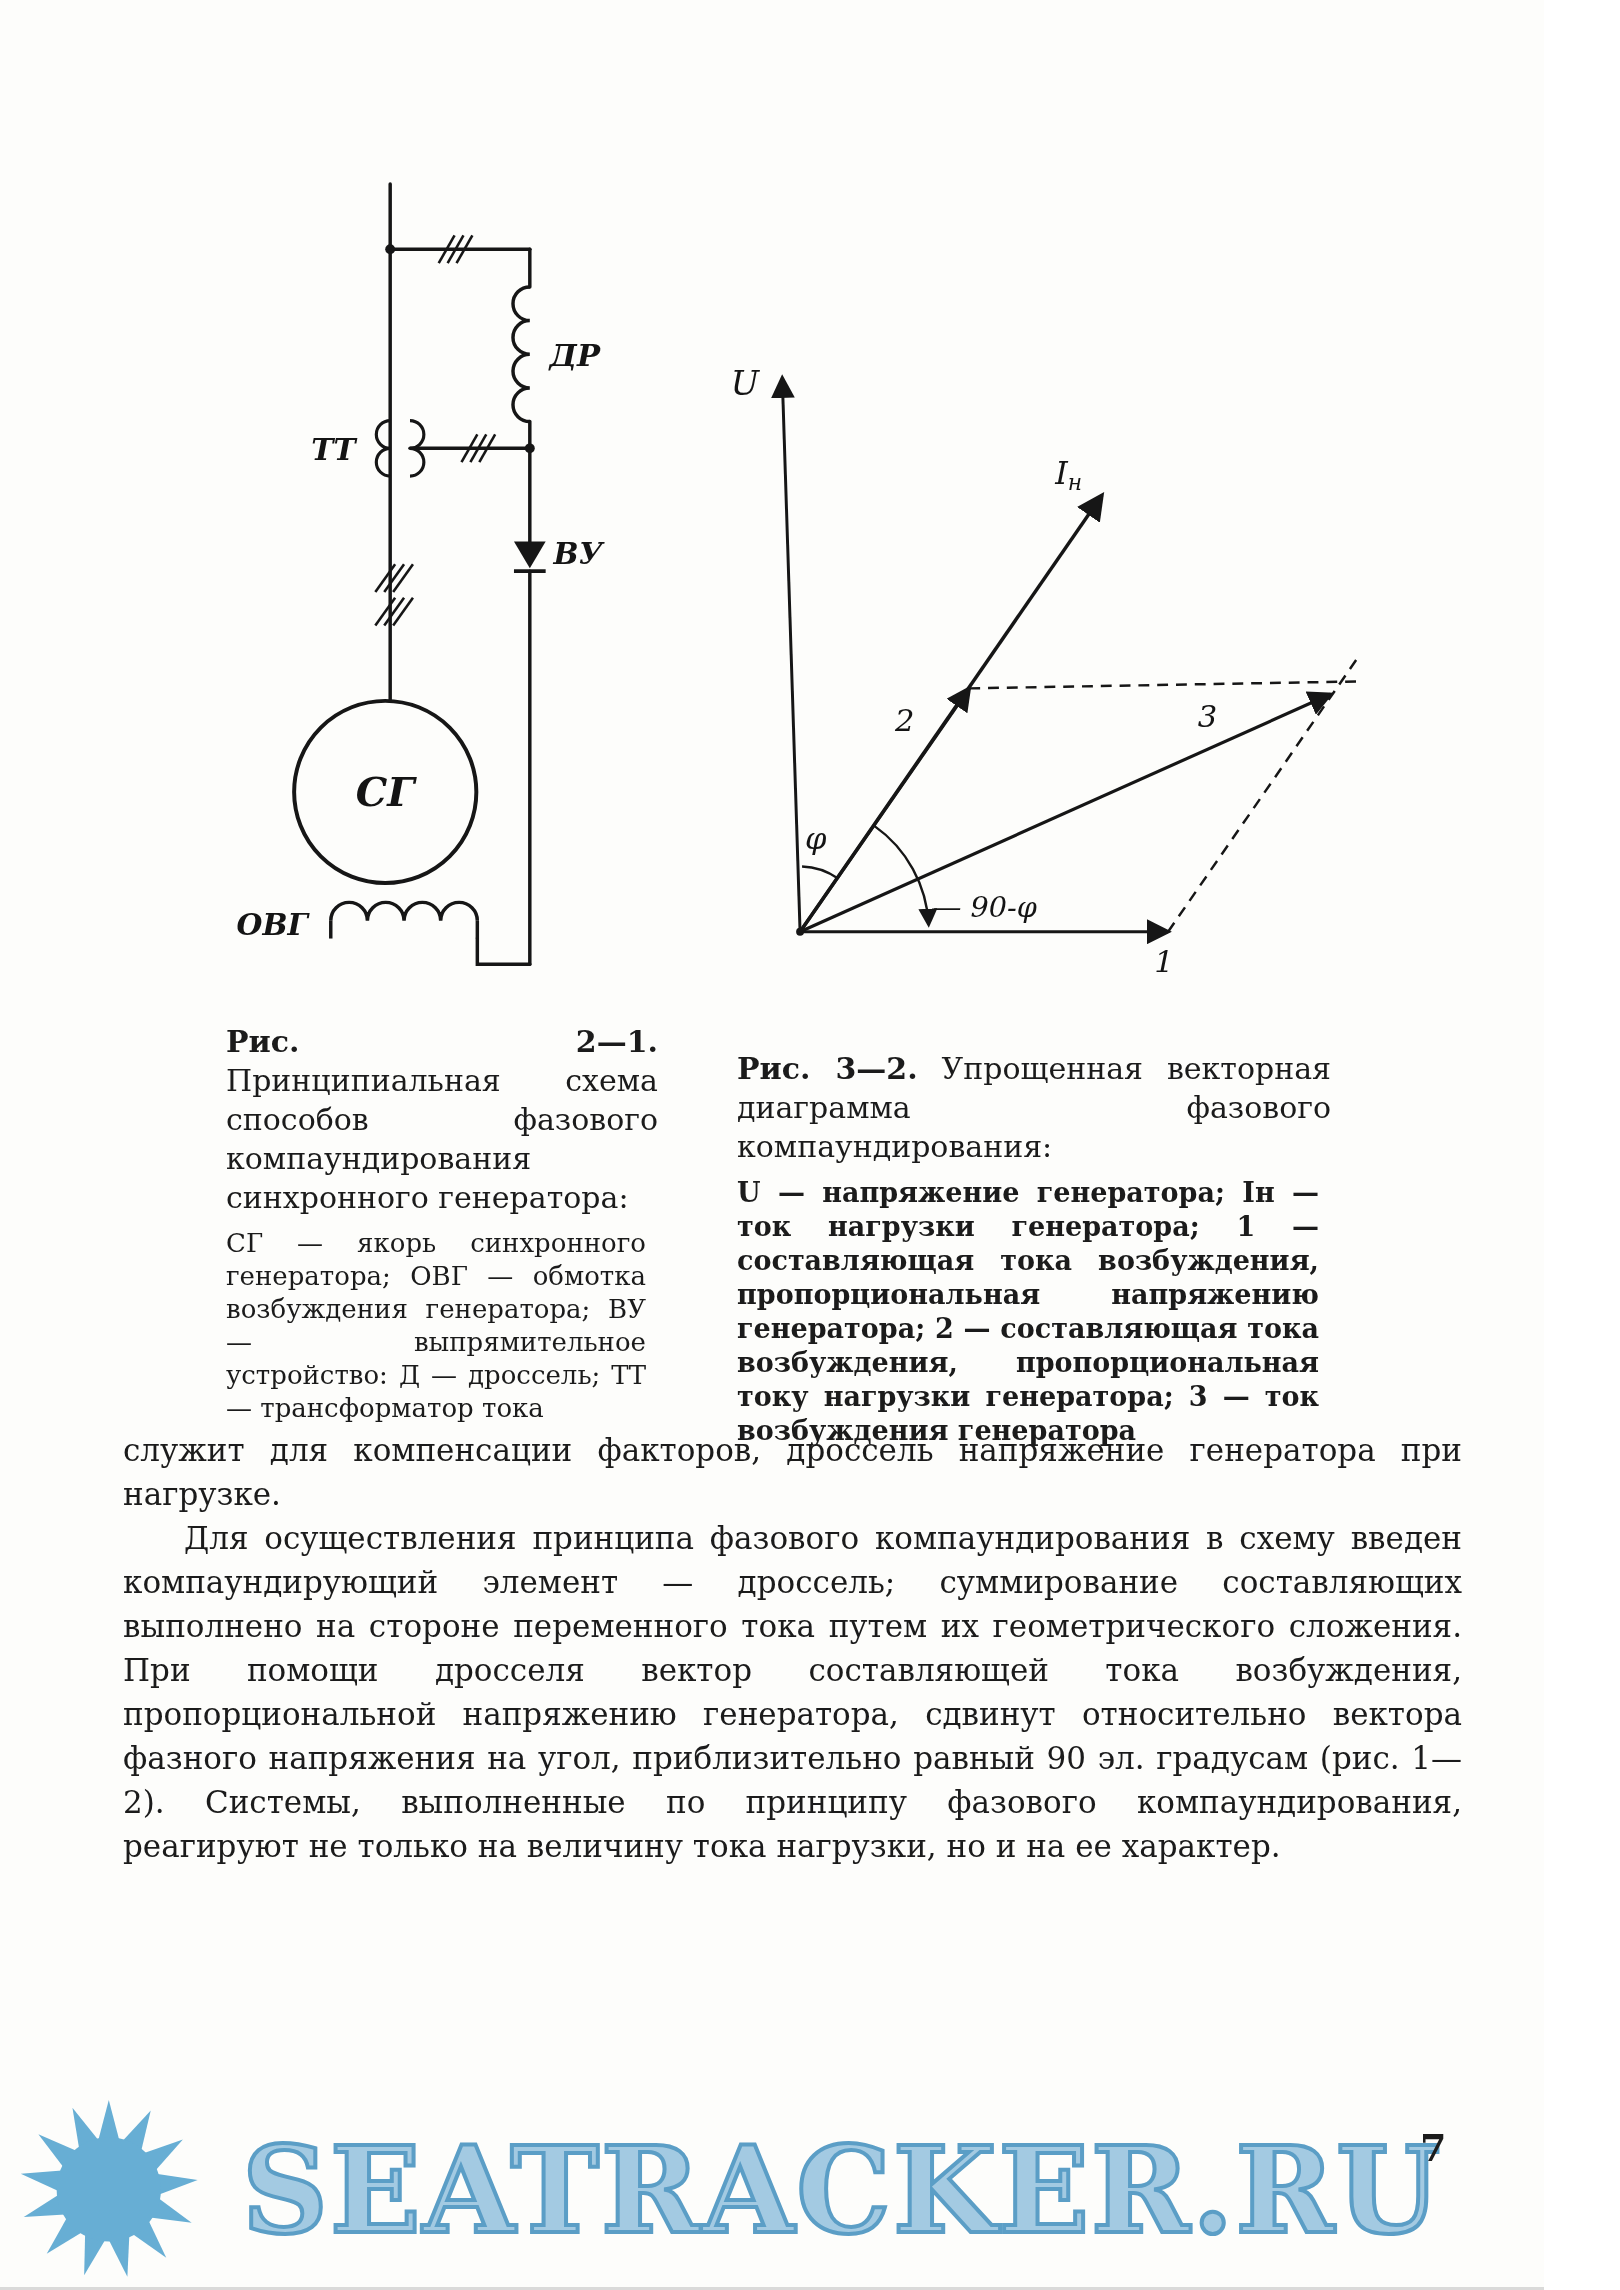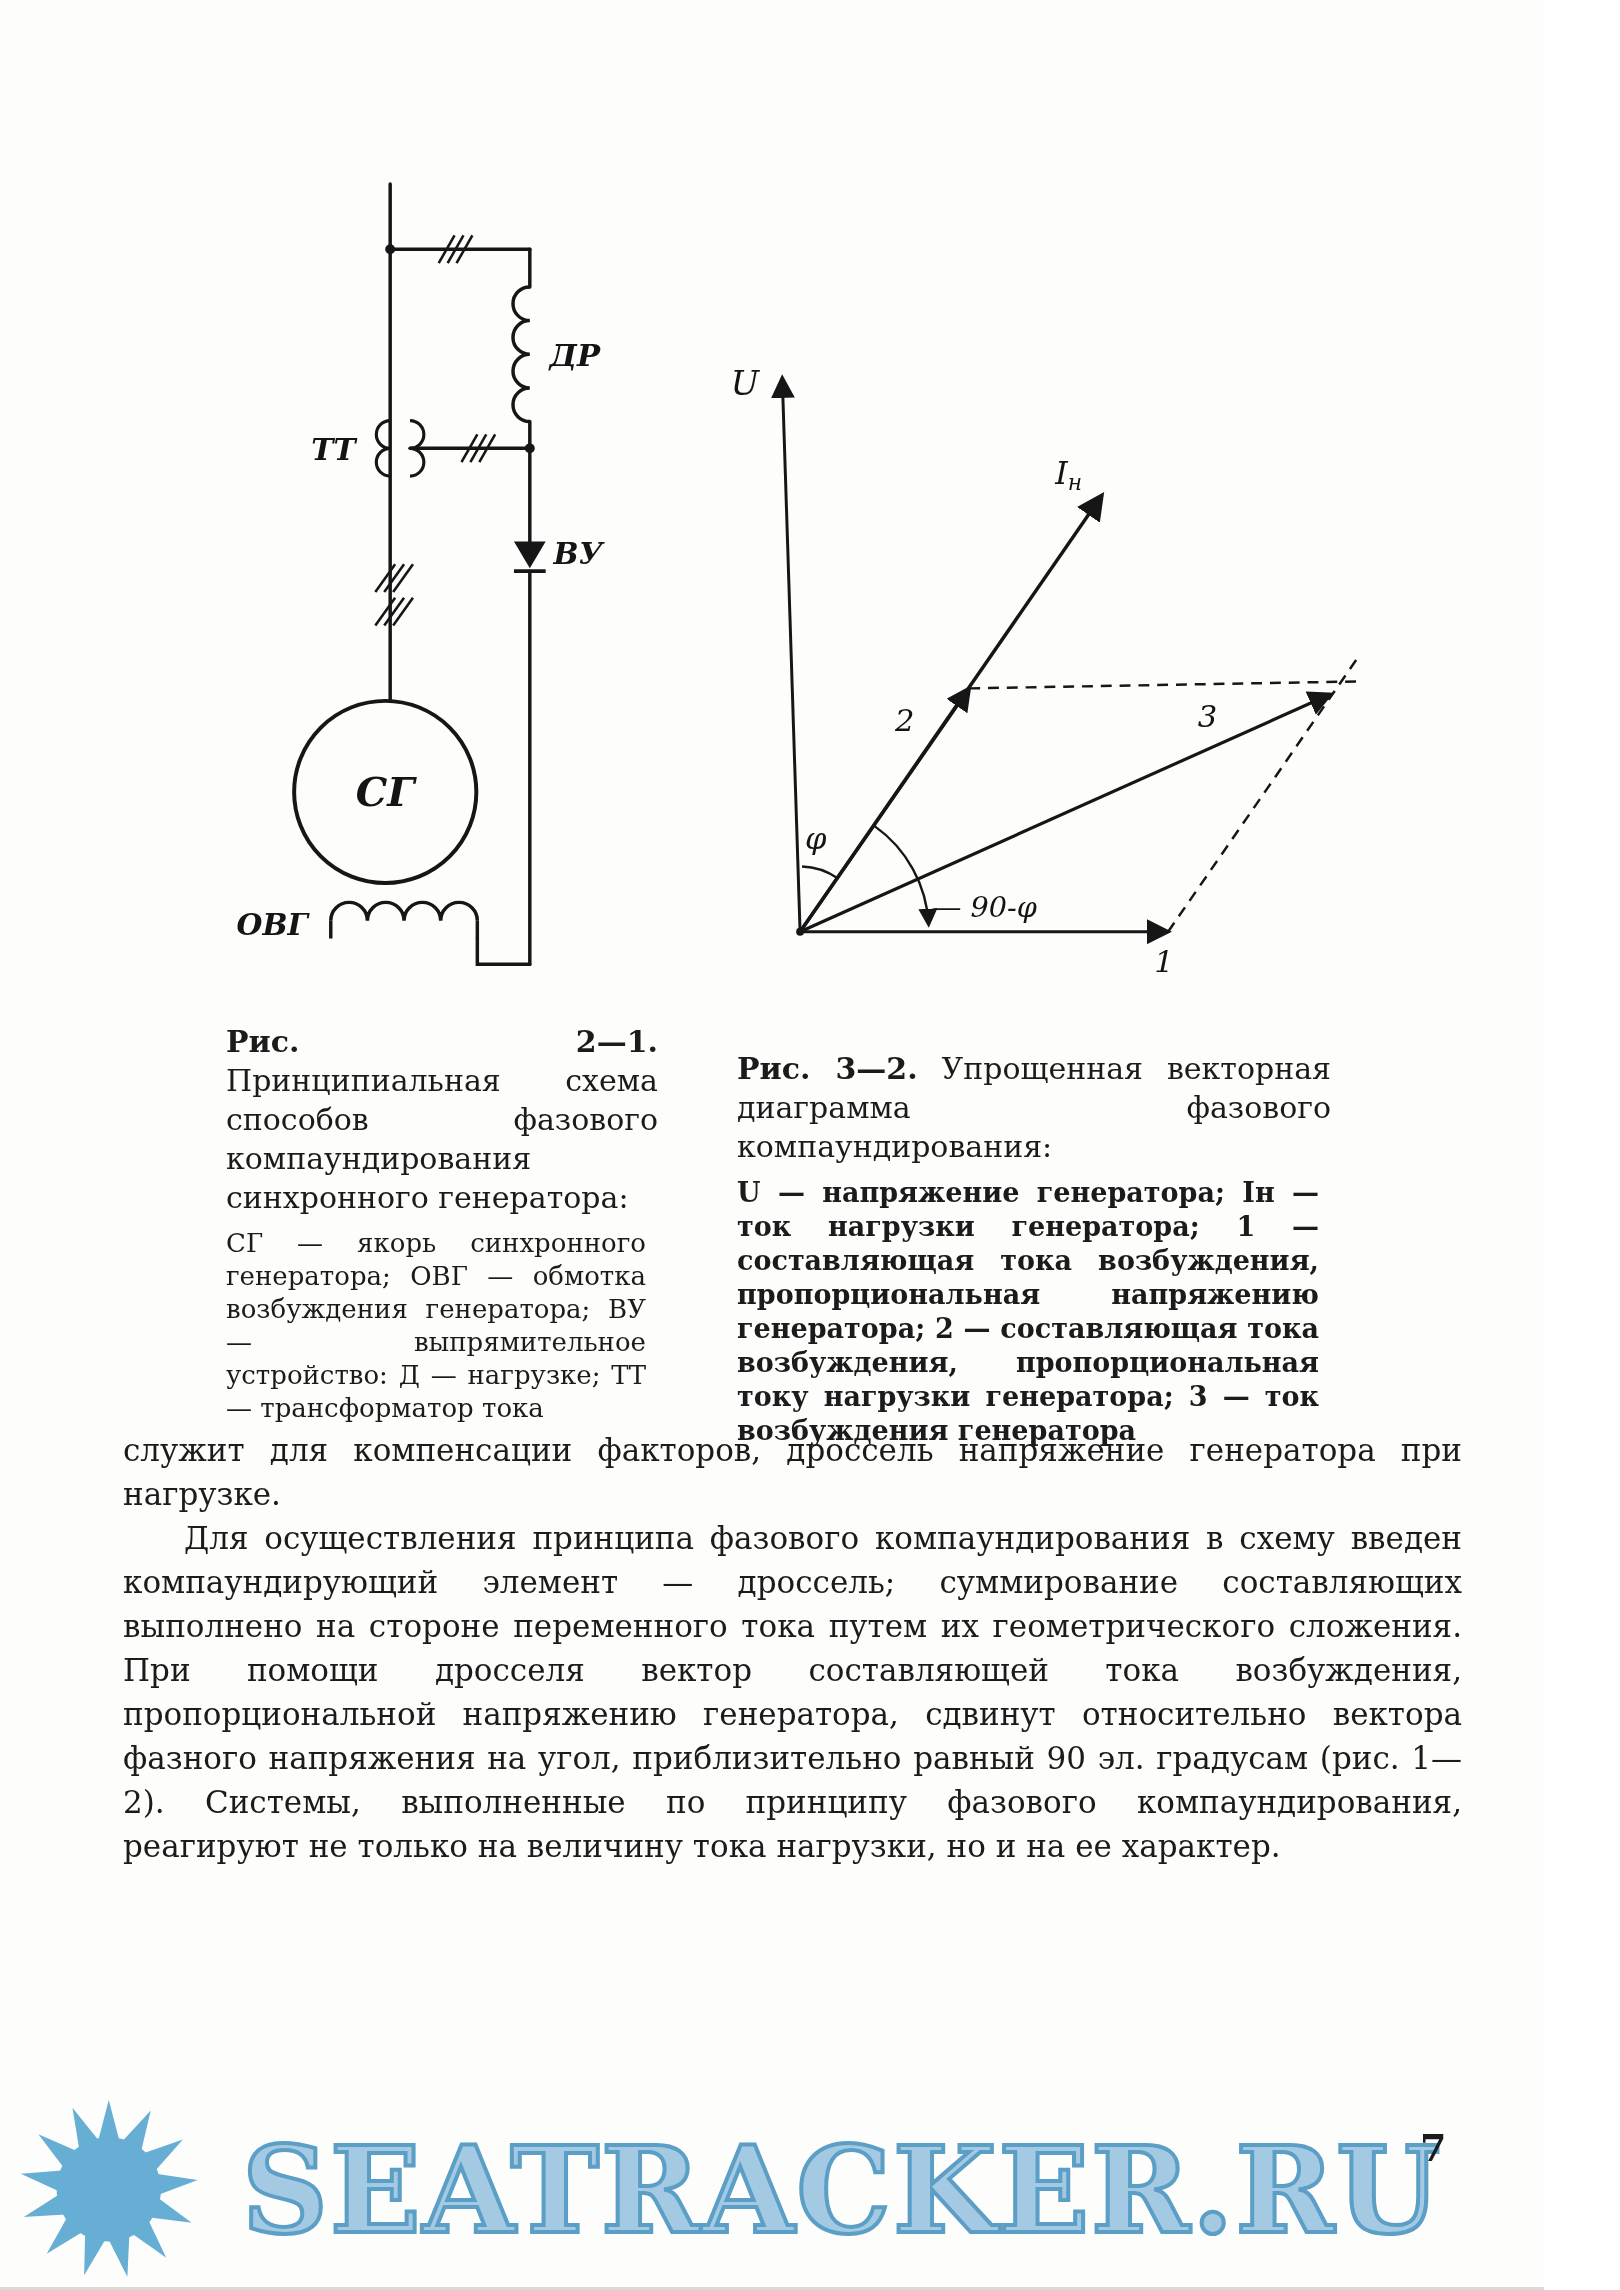--- a/index.html
+++ b/index.html
@@ -152,21 +152,21 @@
     <text x="352" y="132" font-size="32" font-style="italic" fill="#141414"><tspan>I</tspan><tspan dy="7" font-size="22">н</tspan></text>
     <text x="190" y="382" font-size="31" font-style="italic" fill="#141414">2</text>
     <text x="496" y="378" font-size="31" font-style="italic" fill="#141414">3</text>
     <text x="452" y="626" font-size="31" font-style="italic" fill="#141414">1</text>
     <text x="99" y="501" font-size="31" font-style="italic" fill="#141414">φ</text>
     <text x="228" y="570" font-size="29" font-style="italic" fill="#141414">— 90-φ</text>
   </svg>
 
   <div class="caption caption-left" style="left:226px;top:1022px;width:432px;">
     <p class="cap-title"><span class="rislabel">Рис. 2—1.</span> <span>Принципиальная схема способов фазового компаундирования синхронного генератора:</span></p>
-    <p class="cap-legend">СГ — якорь синхронного генератора; ОВГ — обмотка возбуждения генератора; ВУ — выпрямительное устройство: Д — нагрузке; ТТ — трансформатор тока</p>
+    <p class="cap-legend">СГ — якорь синхронного генератора; ОВГ — обмотка возбуждения генератора; ВУ — выпрямительное устройство: Д — дроссель; ТТ — трансформатор тока</p>
   </div>
 
   <div class="caption caption-right" style="left:737px;top:1049px;width:594px;">
     <p class="cap-title"><span class="rislabel">Рис. 3—2.</span> <span>Упрощенная векторная диаграмма фазового компаундирования:</span></p>
     <p class="cap-legend">U — напряжение генератора; Iн — ток нагрузки генератора; 1 — составляющая тока возбуждения, пропорциональная напряжению генератора; 2 — составляющая тока возбуждения, пропорциональная току нагрузки генератора; 3 — ток возбуждения генератора</p>
   </div>
 
   <div class="bodytext">
     <p>служит для компенсации факторов, дроссель напряжение генератора при нагрузке.</p>
     <p class="ind">Для осуществления принципа фазового компаундирования в схему введен компаундирующий элемент — дроссель; суммирование составляющих выполнено на стороне переменного тока путем их геометрического сложения. При помощи дросселя вектор составляющей тока возбуждения, пропорциональной напряжению генератора, сдвинут относительно вектора фазного напряжения на угол, приблизительно равный 90 эл. градусам (рис. 1—2). Системы, выполненные по принципу фазового компаундирования, реагируют не только на величину тока нагрузки, но и на ее характер.</p>

